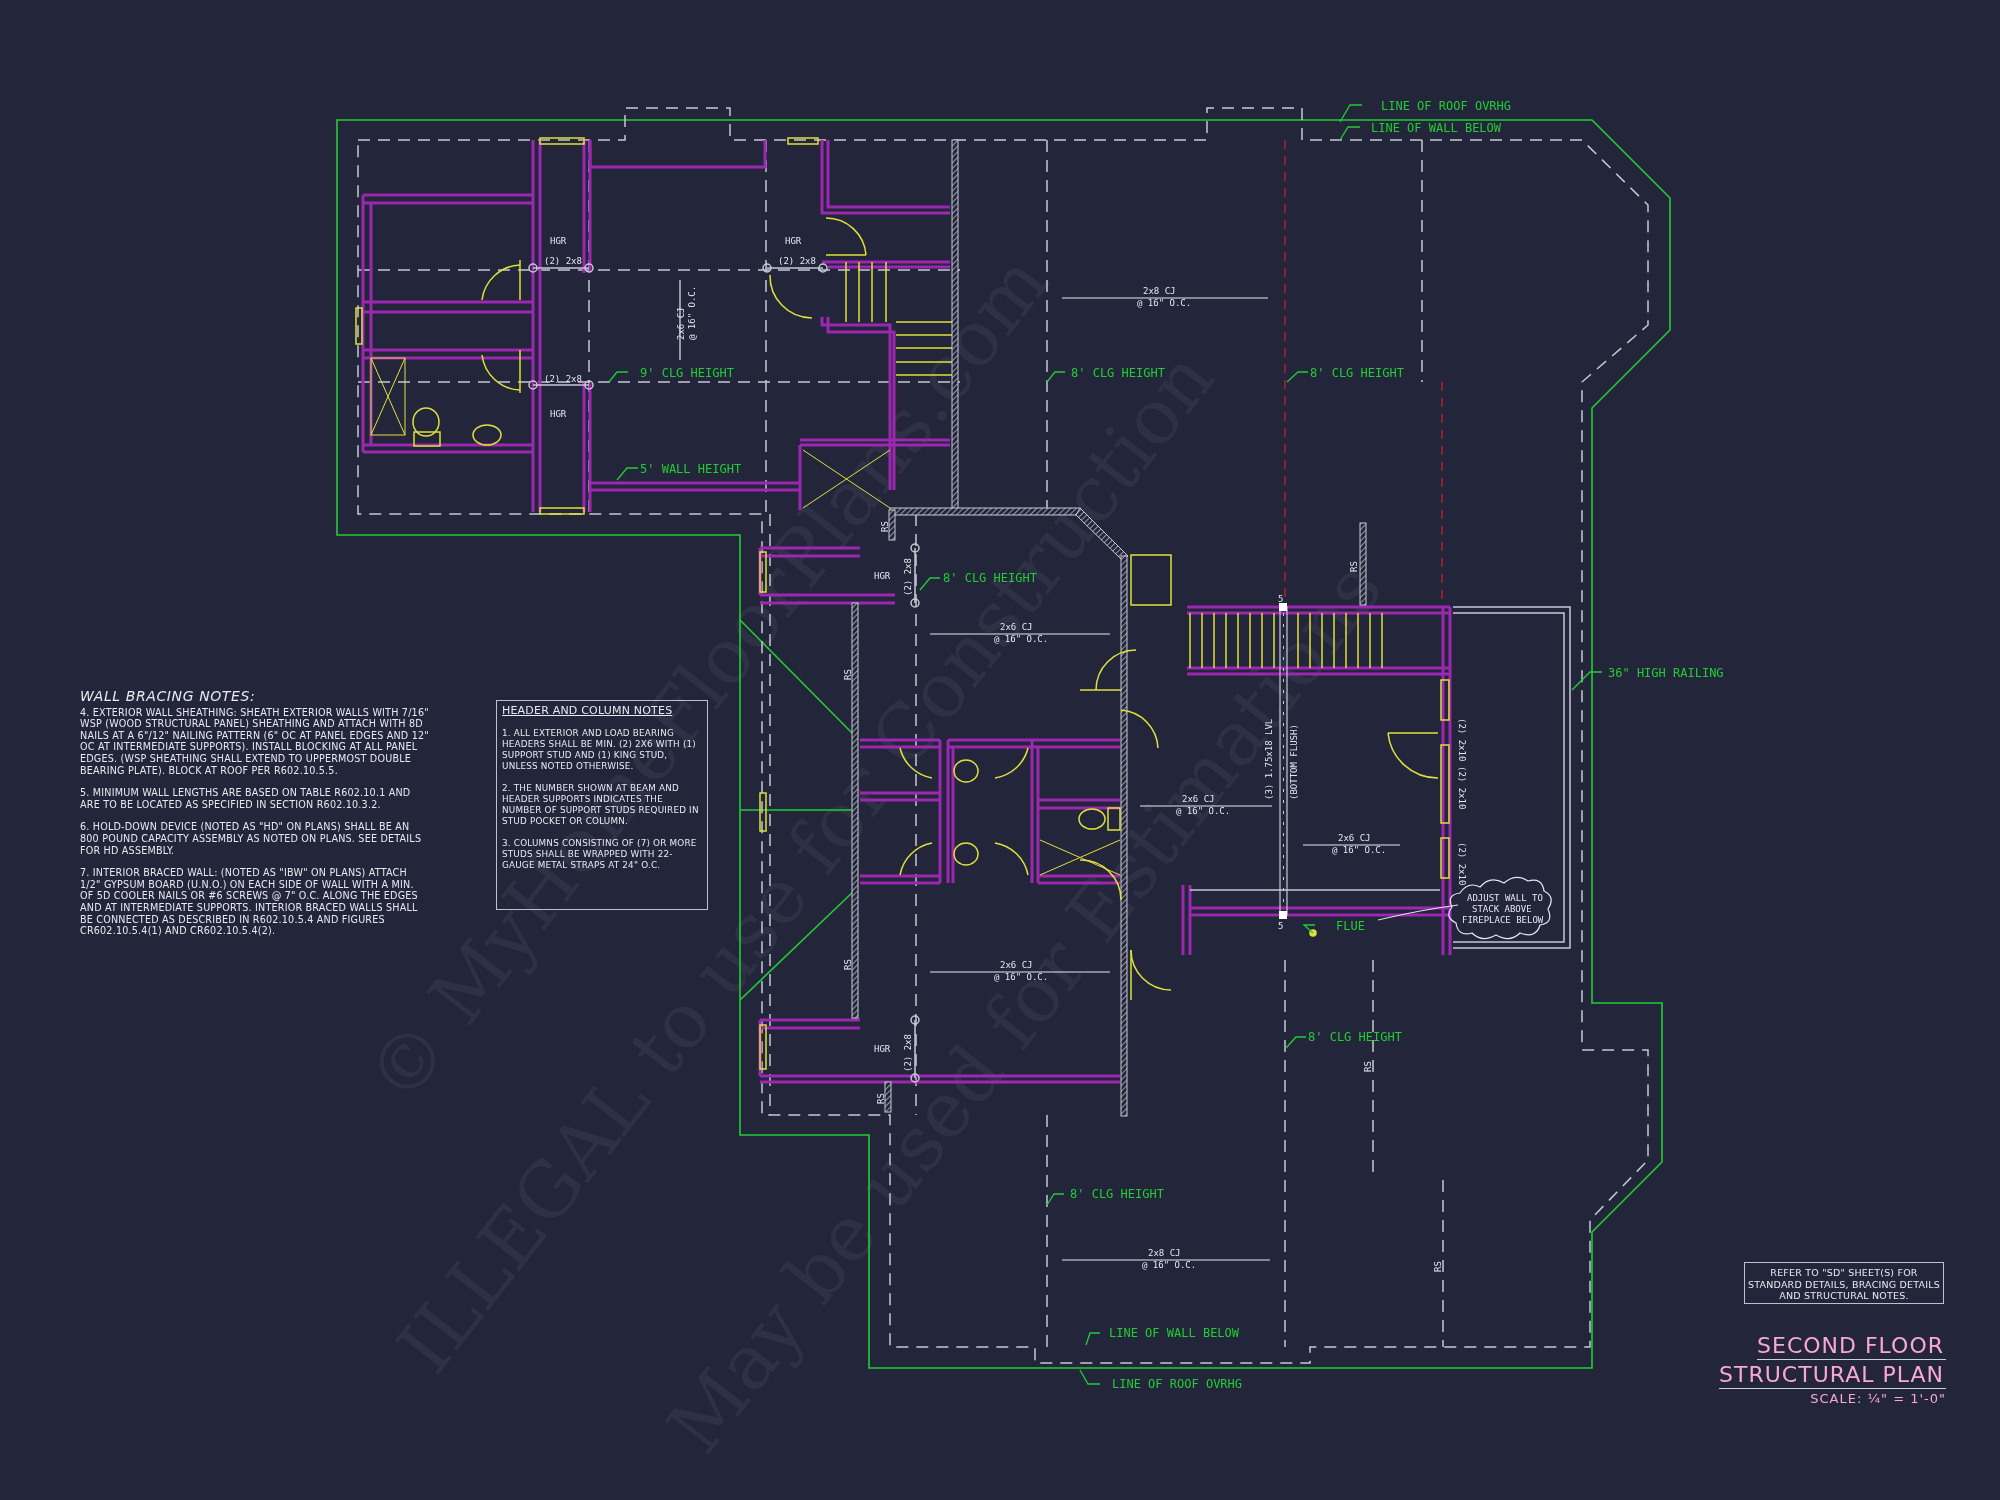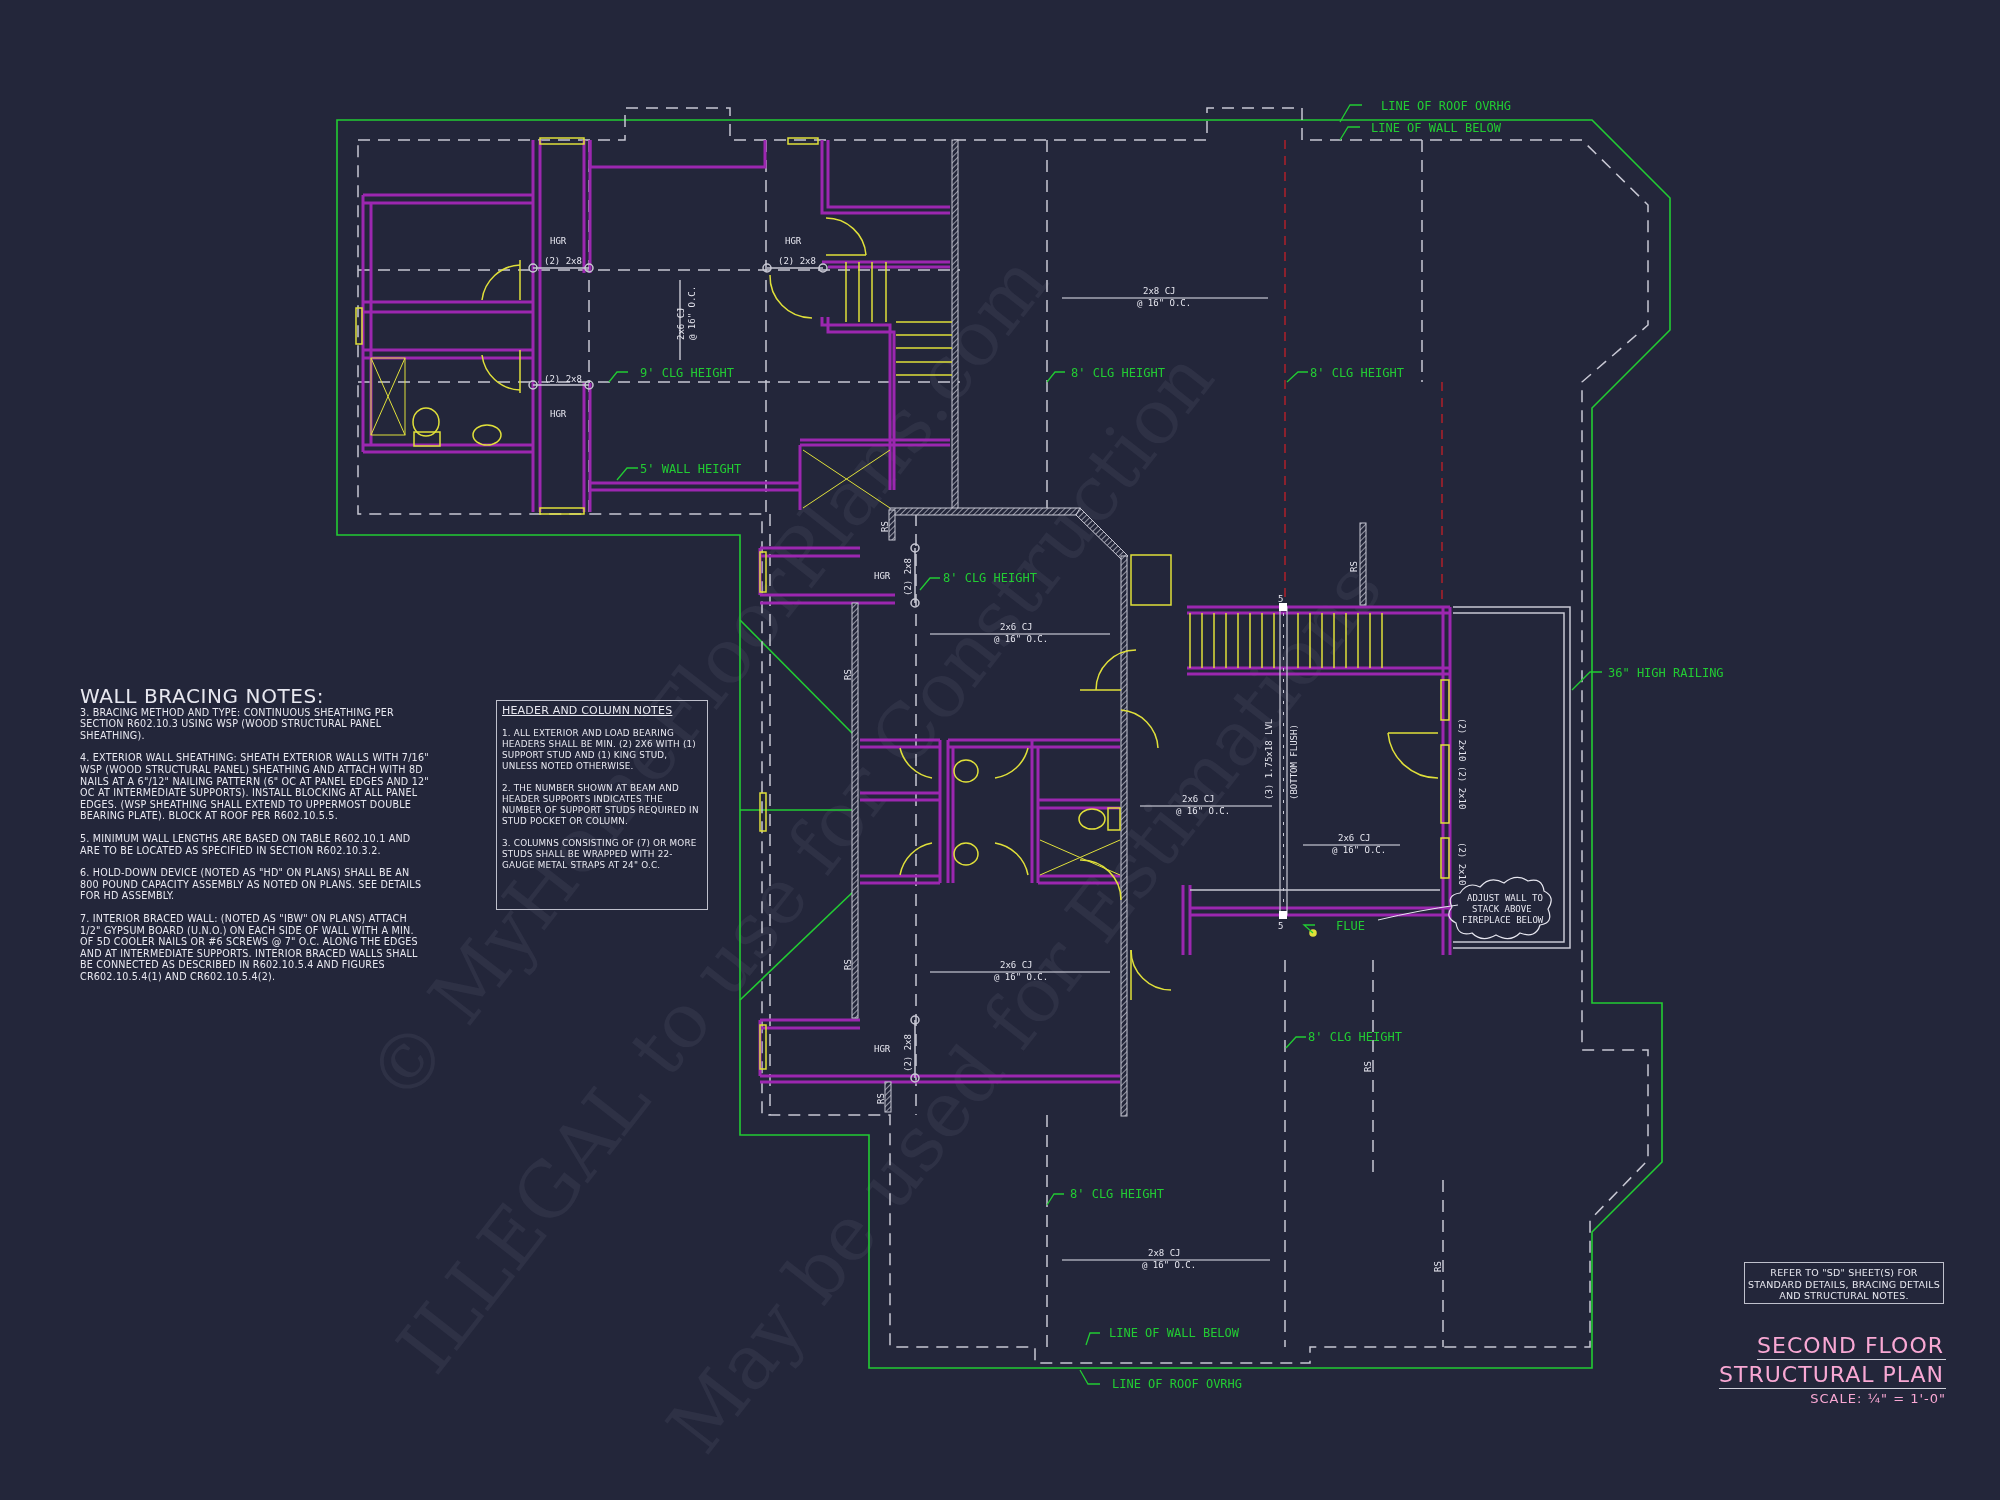--- a/index.html
+++ b/index.html
@@ -3,21 +3,21 @@
 <meta charset="utf-8">
 <style>
   html,body{margin:0;padding:0;background:#23263a;}
   body{width:2000px;height:1500px;position:relative;overflow:hidden;font-family:"DejaVu Sans",sans-serif;color:#e6e6ef;}
   svg{position:absolute;left:0;top:0;}
   .cad{font-family:"DejaVu Sans Mono",monospace;}
   .notes{position:absolute;font-family:"DejaVu Sans",sans-serif;color:#e8e8f0;text-transform:uppercase;letter-spacing:0.2px;}
   .notes h3{margin:0 0 4px 0;font-weight:normal;}
   .notes p{margin:0 0 11px 0;}
   #wall-notes{left:80px;top:691px;width:350px;font-size:9.6px;line-height:11.6px;}
-  #wall-notes h3{font-size:20px;letter-spacing:0.6px;}
+  #wall-notes h3{font-size:14px;letter-spacing:0.6px;font-style:italic;}
   #header-notes{left:456px;top:700px;width:212px;height:210px;border:1.5px solid #bfc0cc;padding:4px 4px 0 5px;box-sizing:border-box;font-size:8.8px;line-height:11px;margin-left:40px;}
   #header-notes h3{font-size:11px;text-decoration:underline;margin-bottom:12px;}
   #refer-box{position:absolute;left:1744px;top:1262px;width:200px;height:42px;border:1.5px solid #bfc0cc;font-size:9.5px;line-height:11.5px;text-align:center;padding-top:4px;box-sizing:border-box;text-transform:uppercase;}
   #title-block{position:absolute;right:54px;top:1333px;text-align:right;text-transform:uppercase;color:#f9a8d4;}
   #title-line1{font-size:22px;letter-spacing:1px;border-bottom:1.5px solid #d0d0da;display:inline-block;padding:0 2px 1px 0;}
   #title-line2{font-size:22px;letter-spacing:1px;border-bottom:1.5px solid #d0d0da;display:inline-block;padding:0 2px 1px 0;margin-top:2px;text-align:center;}
   #title-scale{font-size:13px;letter-spacing:1px;margin-top:2px;}
   .wm{position:absolute;font-family:"DejaVu Serif",serif;color:rgba(200,205,225,0.07);white-space:nowrap;transform-origin:left bottom;}
 </style>
 </head>
@@ -338,21 +338,20 @@
     <text transform="translate(1441,1272) rotate(-90)">RS</text>
 
     <text x="1467" y="901">ADJUST WALL TO</text>
     <text x="1472" y="912">STACK ABOVE</text>
     <text x="1462" y="923">FIREPLACE BELOW</text>
   </g>
 </svg>
 
 <div id="wall-notes" class="notes">
   <h3>WALL BRACING NOTES:</h3>
-  <p>3. BRACING METHOD AND TYPE: CONTINUOUS SHEATHING PER SECTION R602.10.3 USING WSP (WOOD STRUCTURAL PANEL SHEATHING).</p>
   <p>4. EXTERIOR WALL SHEATHING: SHEATH EXTERIOR WALLS WITH 7/16" WSP (WOOD STRUCTURAL PANEL) SHEATHING AND ATTACH WITH 8d NAILS AT A 6"/12" NAILING PATTERN (6" OC AT PANEL EDGES AND 12" OC AT INTERMEDIATE SUPPORTS). INSTALL BLOCKING AT ALL PANEL EDGES. (WSP SHEATHING SHALL EXTEND TO UPPERMOST DOUBLE BEARING PLATE). BLOCK AT ROOF PER R602.10.5.5.</p>
   <p>5. MINIMUM WALL LENGTHS ARE BASED ON TABLE R602.10.1 AND ARE TO BE LOCATED AS SPECIFIED IN SECTION R602.10.3.2.</p>
   <p>6. HOLD-DOWN DEVICE (NOTED AS "HD" ON PLANS) SHALL BE AN 800 POUND CAPACITY ASSEMBLY AS NOTED ON PLANS. SEE DETAILS FOR HD ASSEMBLY.</p>
   <p>7. INTERIOR BRACED WALL: (NOTED AS "IBW" ON PLANS) ATTACH 1/2" GYPSUM BOARD (U.N.O.) ON EACH SIDE OF WALL WITH A MIN. OF 5d COOLER NAILS OR #6 SCREWS @ 7" O.C. ALONG THE EDGES AND AT INTERMEDIATE SUPPORTS. INTERIOR BRACED WALLS SHALL BE CONNECTED AS DESCRIBED IN R602.10.5.4 AND FIGURES CR602.10.5.4(1) AND CR602.10.5.4(2).</p>
 </div>
 
 <div id="header-notes" class="notes">
   <h3>HEADER AND COLUMN NOTES</h3>
   <p>1. ALL EXTERIOR AND LOAD BEARING HEADERS SHALL BE MIN. (2) 2x6 WITH (1) SUPPORT STUD AND (1) KING STUD, UNLESS NOTED OTHERWISE.</p>
   <p>2. THE NUMBER SHOWN AT BEAM AND HEADER SUPPORTS INDICATES THE NUMBER OF SUPPORT STUDS REQUIRED IN STUD POCKET OR COLUMN.</p>

